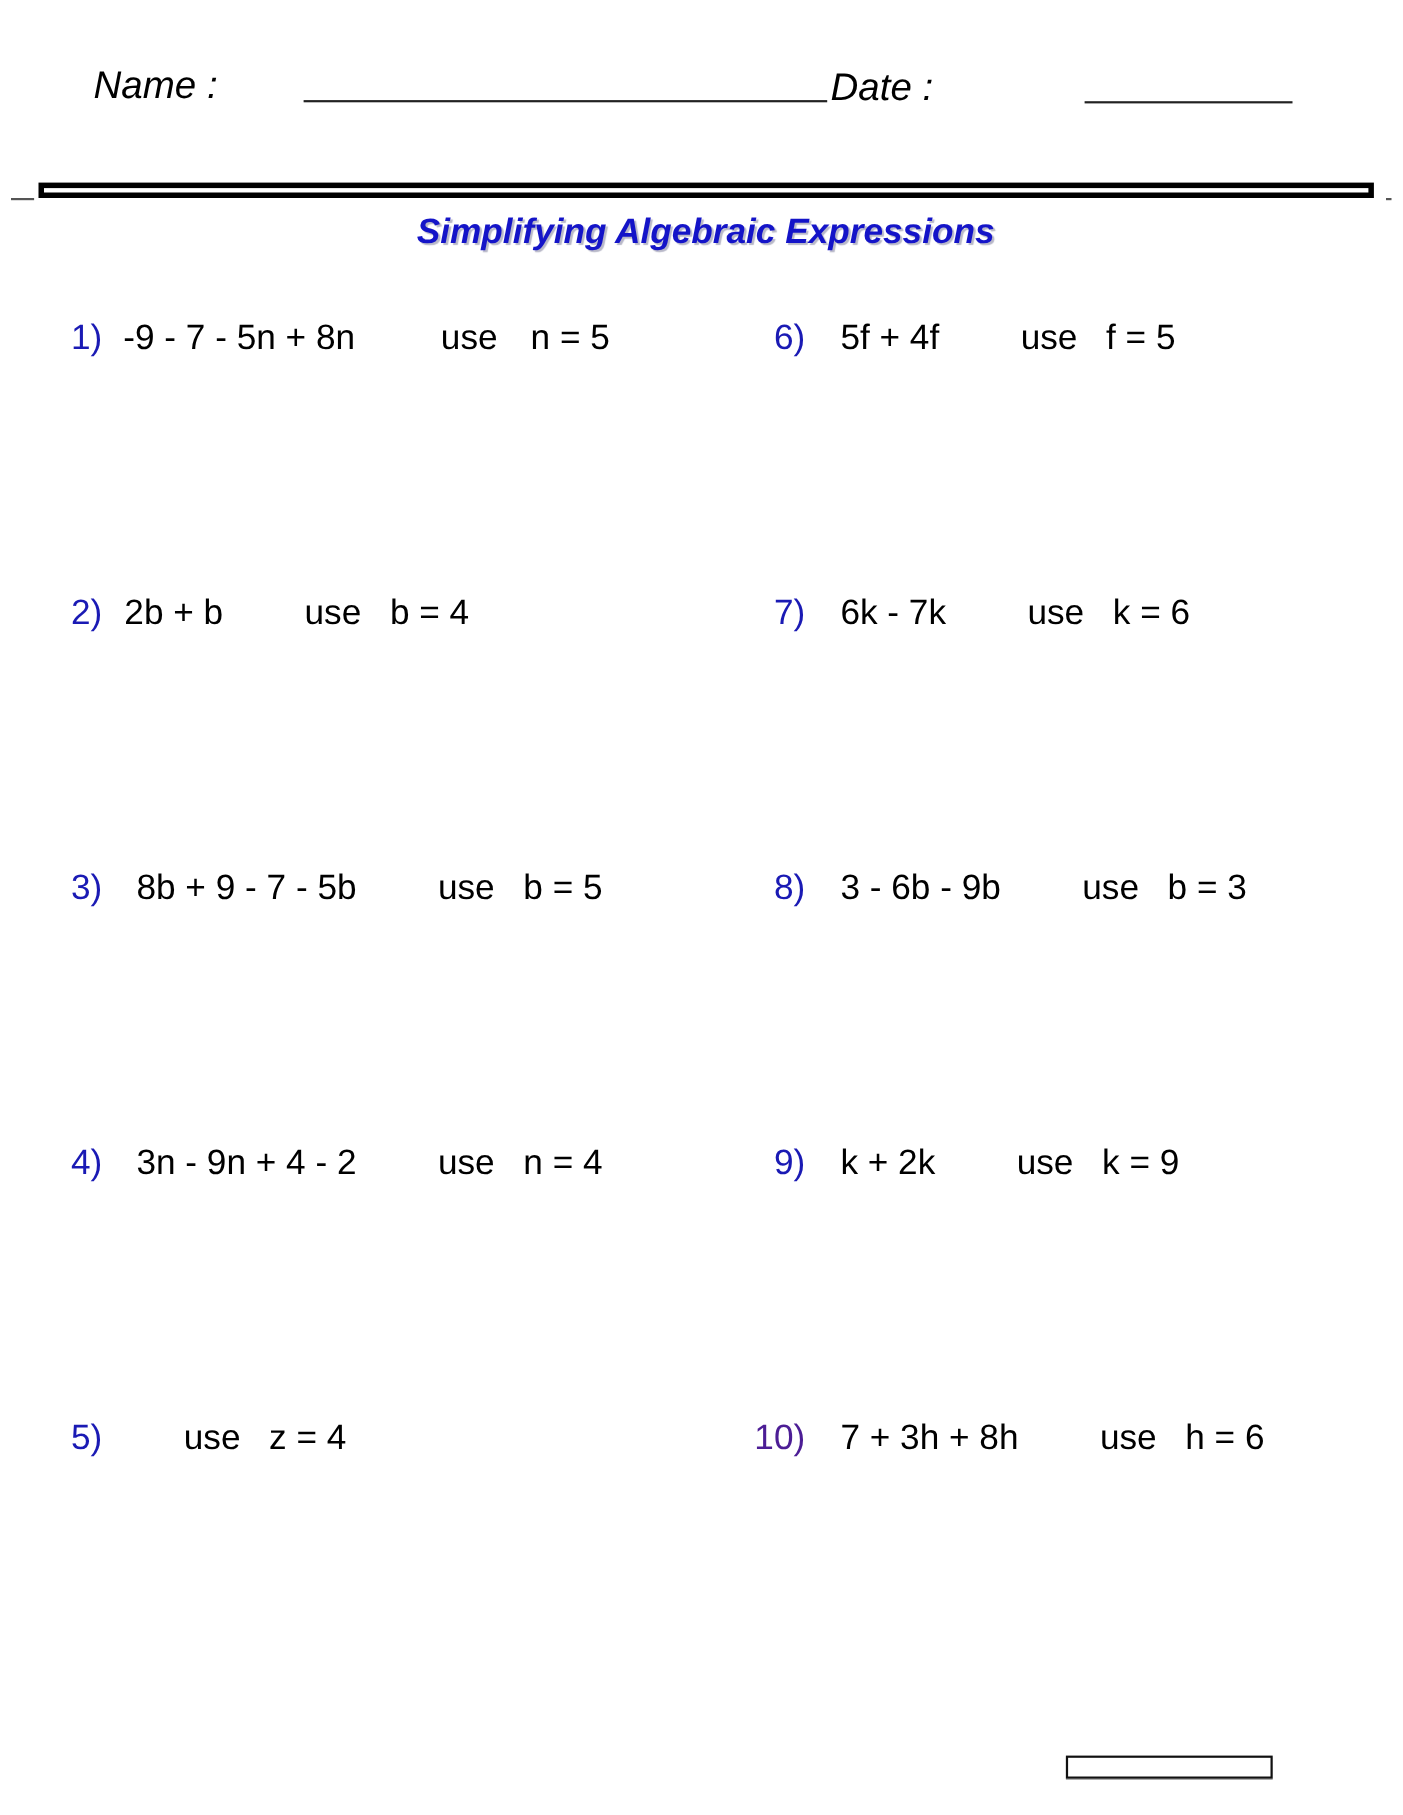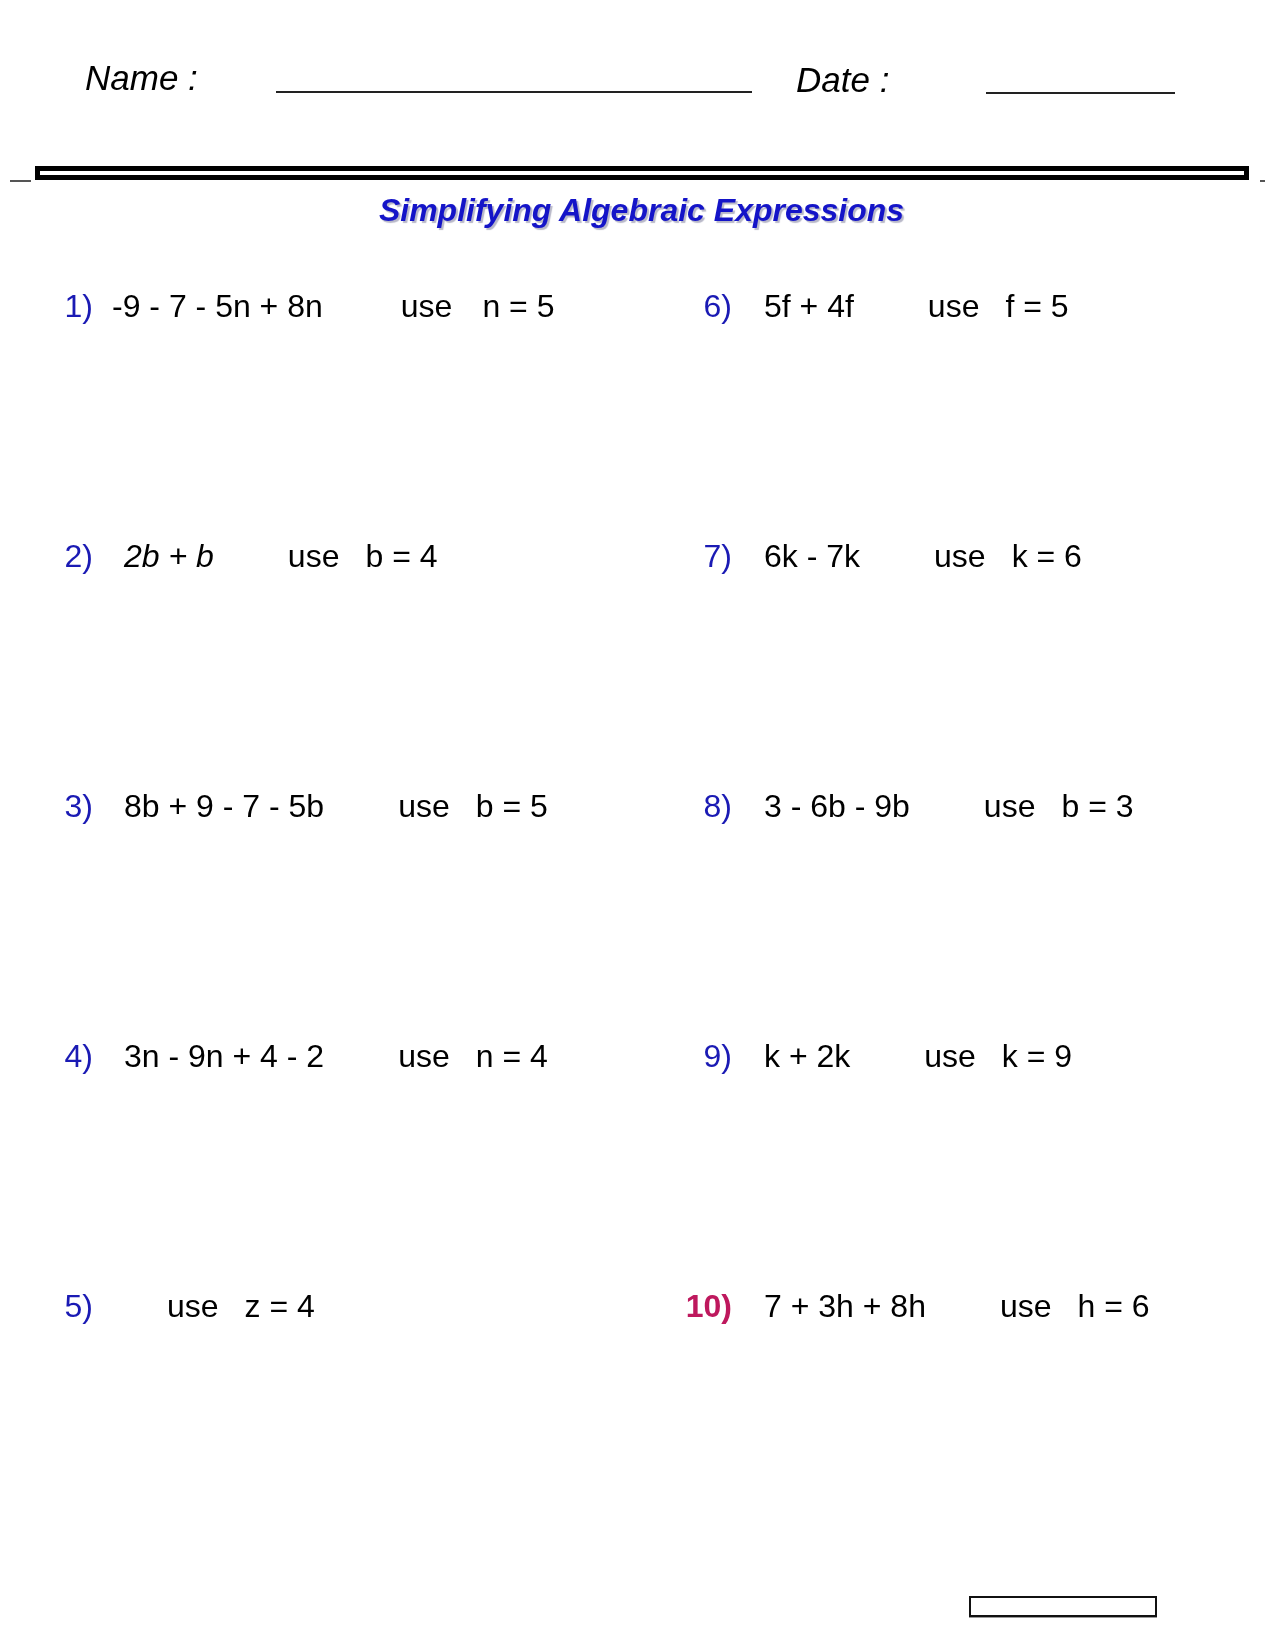--- a/index.html
+++ b/index.html
@@ -69,39 +69,39 @@
       background: #fff;
       box-shadow: 0 1px 0 #999;
     }
   </style>
 </head>
 <body>
 
 <div class="abs hdr-label" style="left:85px; top:58px;">Name :</div>
 <div class="abs blank-line" style="left:276px; top:91px; width:476px;"></div>
 
-<div class="abs hdr-label" style="left:796px; top:60px;text-align:right;">Date :</div>
+<div class="abs hdr-label" style="left:755px; top:60px;text-align:right;">Date :</div>
 <div class="abs blank-line" style="left:986px; top:92px; width:189px;"></div>
 
 <div class="abs rule-dash" style="left:10px; top:180px; width:21px;"></div>
 <div class="abs double-rule" style="left:35px; top:166px; width:1214px; height:14px;"></div>
 <div class="abs rule-dash" style="left:1260px; top:180px; width:5px;"></div>
 
 <div class="abs title" style="left:0; top:190px; width:1283px; text-align:center; color:#1414c8;">Simplifying Algebraic Expressions</div>
 
 <div class="problem" style="left:45px; top:286px;">
   <span class="pnum" style="color:#1a1ab4;">1)</span>
   <span class="pexpr" style="margin-left:19px;">-9 - 7 - 5n + 8n</span>
   <span class="puse" style="margin-left:78px;">use</span>
   <span class="passign" style="margin-left:30px;text-align:right;">n = 5</span>
 </div>
 
 <div class="problem" style="left:45px; top:536px;">
   <span class="pnum" style="color:#1a1ab4;">2)</span>
-  <span class="pexpr" style="margin-left:31px;font-style:italic;">2b + b</span>
+  <span class="pexpr" style="margin-left:20px;">2b + b</span>
   <span class="puse">use</span>
   <span class="passign">b = 4</span>
 </div>
 
 <div class="problem" style="left:45px; top:786px;">
   <span class="pnum" style="color:#1a1ab4;">3)</span>
   <span class="pexpr" style="margin-left:31px;">8b + 9 - 7 - 5b</span>
   <span class="puse">use</span>
   <span class="passign">b = 5</span>
 </div>
@@ -141,19 +141,19 @@
 </div>
 
 <div class="problem" style="left:684px; top:1036px;">
   <span class="pnum" style="color:#1a1ab4;">9)</span>
   <span class="pexpr">k + 2k</span>
   <span class="puse">use</span>
   <span class="passign">k = 9</span>
 </div>
 
 <div class="problem" style="left:684px; top:1286px;">
-  <span class="pnum" style="color:#be185d;font-weight:bold;">10)</span>
+  <span class="pnum" style="color:#4c1d95;">10)</span>
   <span class="pexpr">7 + 3h + 8h</span>
   <span class="puse">use</span>
   <span class="passign">h = 6</span>
 </div>
 
 <div class="abs score-box" style="left:969px; top:1596px; width:188px; height:21px;"></div>
 
 </body></html>

